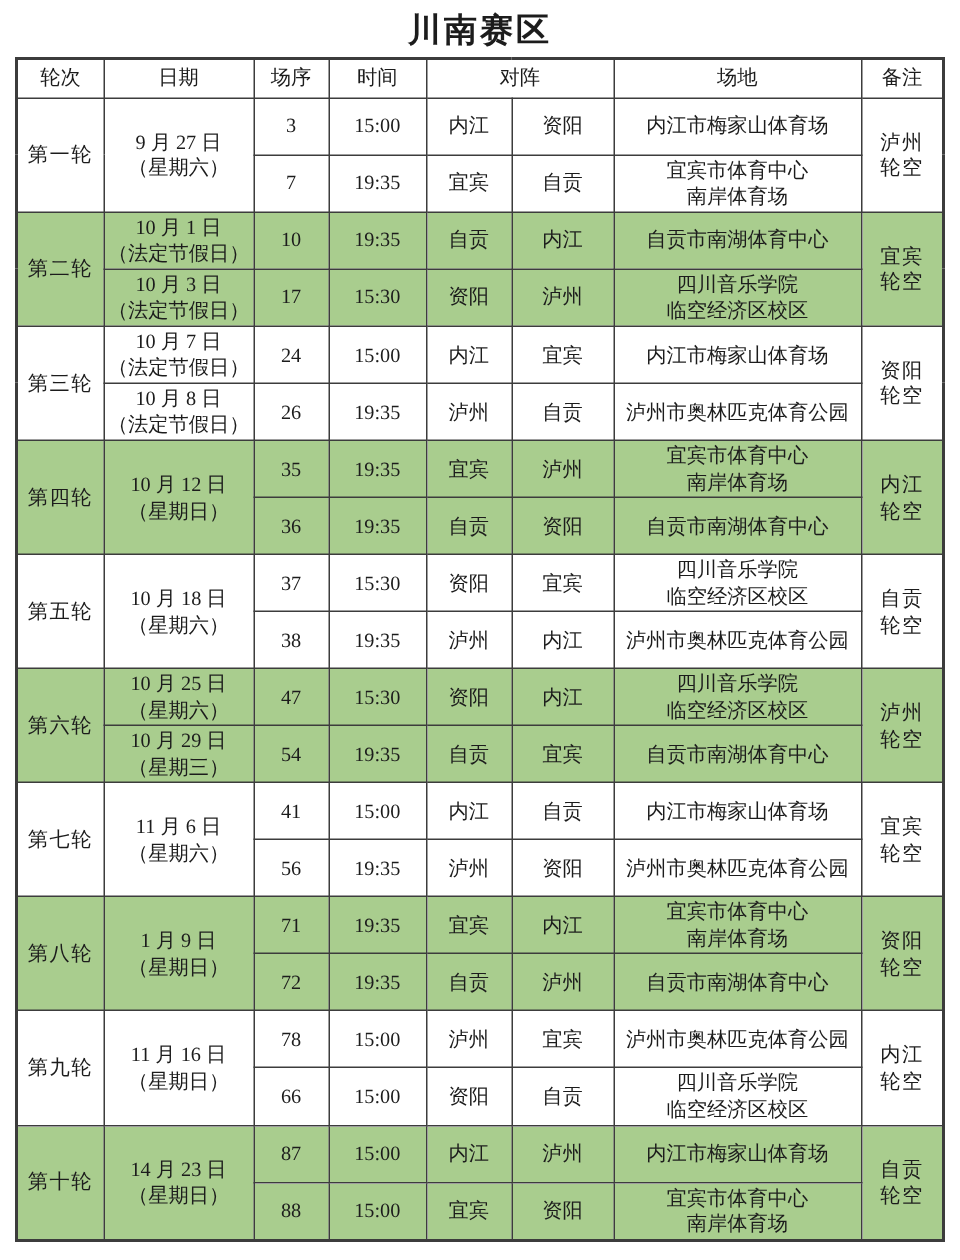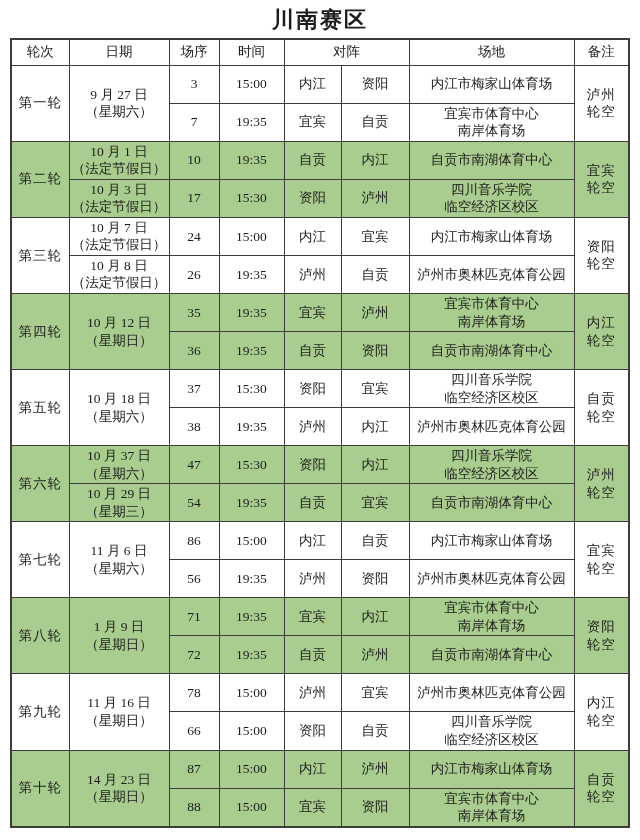--- a/index.html
+++ b/index.html
@@ -184,21 +184,21 @@
         </tr>
         <tr>
           <td>38</td>
           <td>19:35</td>
           <td>泸州</td>
           <td>内江</td>
           <td>泸州市奥林匹克体育公园</td>
         </tr>
         <tr>
           <td rowspan="2" class="hl round-cell">第六轮</td>
-          <td class="hl">10 月 37 日
+          <td class="hl">10 月 25 日
 （星期六）</td>
           <td class="hl">47</td>
           <td class="hl">15:30</td>
           <td class="hl">资阳</td>
           <td class="hl">内江</td>
           <td class="hl">四川音乐学院
 临空经济区校区</td>
           <td rowspan="2" class="hl note-cell">泸州
 轮空</td>
         </tr>
@@ -208,21 +208,21 @@
           <td class="hl">54</td>
           <td class="hl">19:35</td>
           <td class="hl">自贡</td>
           <td class="hl">宜宾</td>
           <td class="hl">自贡市南湖体育中心</td>
         </tr>
         <tr>
           <td rowspan="2" class="round-cell">第七轮</td>
           <td rowspan="2">11 月 6 日
 （星期六）</td>
-          <td>86</td>
+          <td>41</td>
           <td>15:00</td>
           <td>内江</td>
           <td>自贡</td>
           <td>内江市梅家山体育场</td>
           <td rowspan="2" class="note-cell">宜宾
 轮空</td>
         </tr>
         <tr>
           <td>56</td>
           <td>19:35</td>

